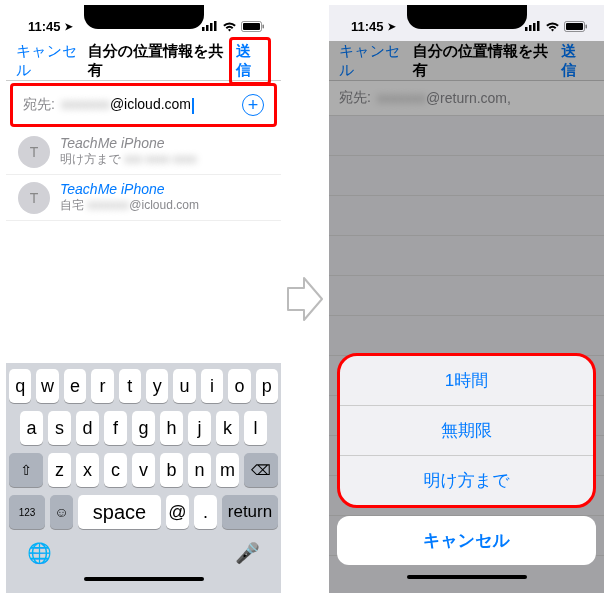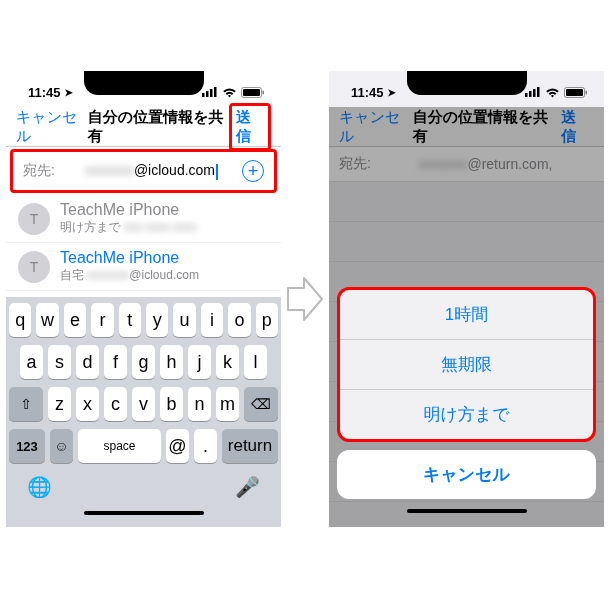--- a/index.html
+++ b/index.html
@@ -8,21 +8,21 @@
     background: #fff;
     width: 610px;
     height: 598px;
     display: flex;
     align-items: center;
     justify-content: space-between;
     padding: 4px 6px;
   }
   .phone {
     width: 275px;
-    height: 456px;
+    height: 588px;
     background: #fff;
     position: relative;
     border-radius: 0;
     overflow: hidden;
     display: flex;
     flex-direction: column;
   }
   .status-bar {
     height: 36px;
     width: 100%;
@@ -58,21 +58,20 @@
   }
   .nav-cancel { color:#007aff; font-size:15px;}
   .nav-title { font-weight:600; color:#000; font-size:15px;}
   .nav-send { color:#007aff; font-weight:600; font-size:15px; padding:2px 4px;}
   .red-box { border: 3px solid #f00; border-radius:4px; }
   .to-row {
     display:flex; align-items:center;
     padding: 8px 10px;
     border-bottom: 0.5px solid #ddd;
     font-size:14px;
-    text-align:center;
   }
   .to-label { color:#8a8a8e; margin-right:6px;}
   .to-value { flex:1; color:#000; position:relative;}
   .blur { color:transparent; text-shadow: 0 0 7px rgba(0,0,0,0.4);}
   .cursor {
     display:inline-block; width:2px; height:16px;
     background:#007aff; vertical-align:middle; margin-left:1px;
   }
   .add-contact {
     width:22px; height:22px; border:1.5px solid #007aff;
@@ -83,21 +82,21 @@
   .list { flex:1; background:#fff; overflow:hidden;}
   .cell {
     display:flex; align-items:center; gap:10px;
     padding:6px 12px; border-bottom:0.5px solid #eee;
   }
   .avatar {
     width:32px; height:32px; border-radius:50%;
     background:#d1d1d6; display:flex; align-items:center;
     justify-content:center; color:#888; font-size:14px;
   }
-  .cell-text .line1 { font-size:16px; color:#8a8a8e;}
+  .cell-text .line1 { font-size:14px; color:#8a8a8e;font-style:italic;}
   .cell-text .line1.blue { color:#007aff;}
   .cell-text .line2 { font-size:12px; color:#8a8a8e;}
   
   .keyboard {
     background:#d2d5db;
     padding:6px 3px 8px 3px;
     display:flex; flex-direction:column; gap:8px;
     font-size:16px;
   }
   .krow { display:flex; justify-content:center; gap:5px;}
@@ -146,21 +145,21 @@
   .sheet-cancel {
     background:#fff; border-radius:12px;
     text-align:center; color:#007aff; font-weight:600;
     font-size:17px; padding:13px 0;
   }
   
   .arrow {
     width:40px; display:flex; align-items:center; justify-content:center;
   }
   .to-row-red { border:3px solid #f00; border-radius:4px; margin:2px 4px;}
-  .sheet-red { border:3px solid #f00; border-radius:12px;}
+  .sheet-red { border:3px solid #f00; border-radius:20px;}
 </style>
 </head>
 <body>
 
 <div class="phone">
   <div class="status-bar">
     <div class="status-left">
       <span>11:45</span>
       <span style="font-size:10px;">➤</span>
     </div>
@@ -255,23 +254,23 @@
           <div class="key">x</div>
           <div class="key">c</div>
           <div class="key">v</div>
           <div class="key">b</div>
           <div class="key">n</div>
           <div class="key">m</div>
         </div>
       <div class="key fn wide">⌫</div>
     </div>
     <div class="krow">
-      <div class="key fn wide" style="font-size:13px;font-weight:bold;">123</div>
+      <div class="key fn wide" style="font-size:10px;">123</div>
       <div class="key fn">☺</div>
-      <div class="key space" style="font-size:12px;">space</div>
+      <div class="key space" style="font-size:20px;">space</div>
       <div class="key">@</div>
       <div class="key">.</div>
       <div class="key fn" style="width:56px; font-size:17px;">return</div>
     </div>
     <div class="kb-bottom">
       <span style="font-size:20px;">🌐</span>
       <span style="font-size:20px;">🎤</span>
     </div>
     <div class="home-ind"></div>
   </div>

